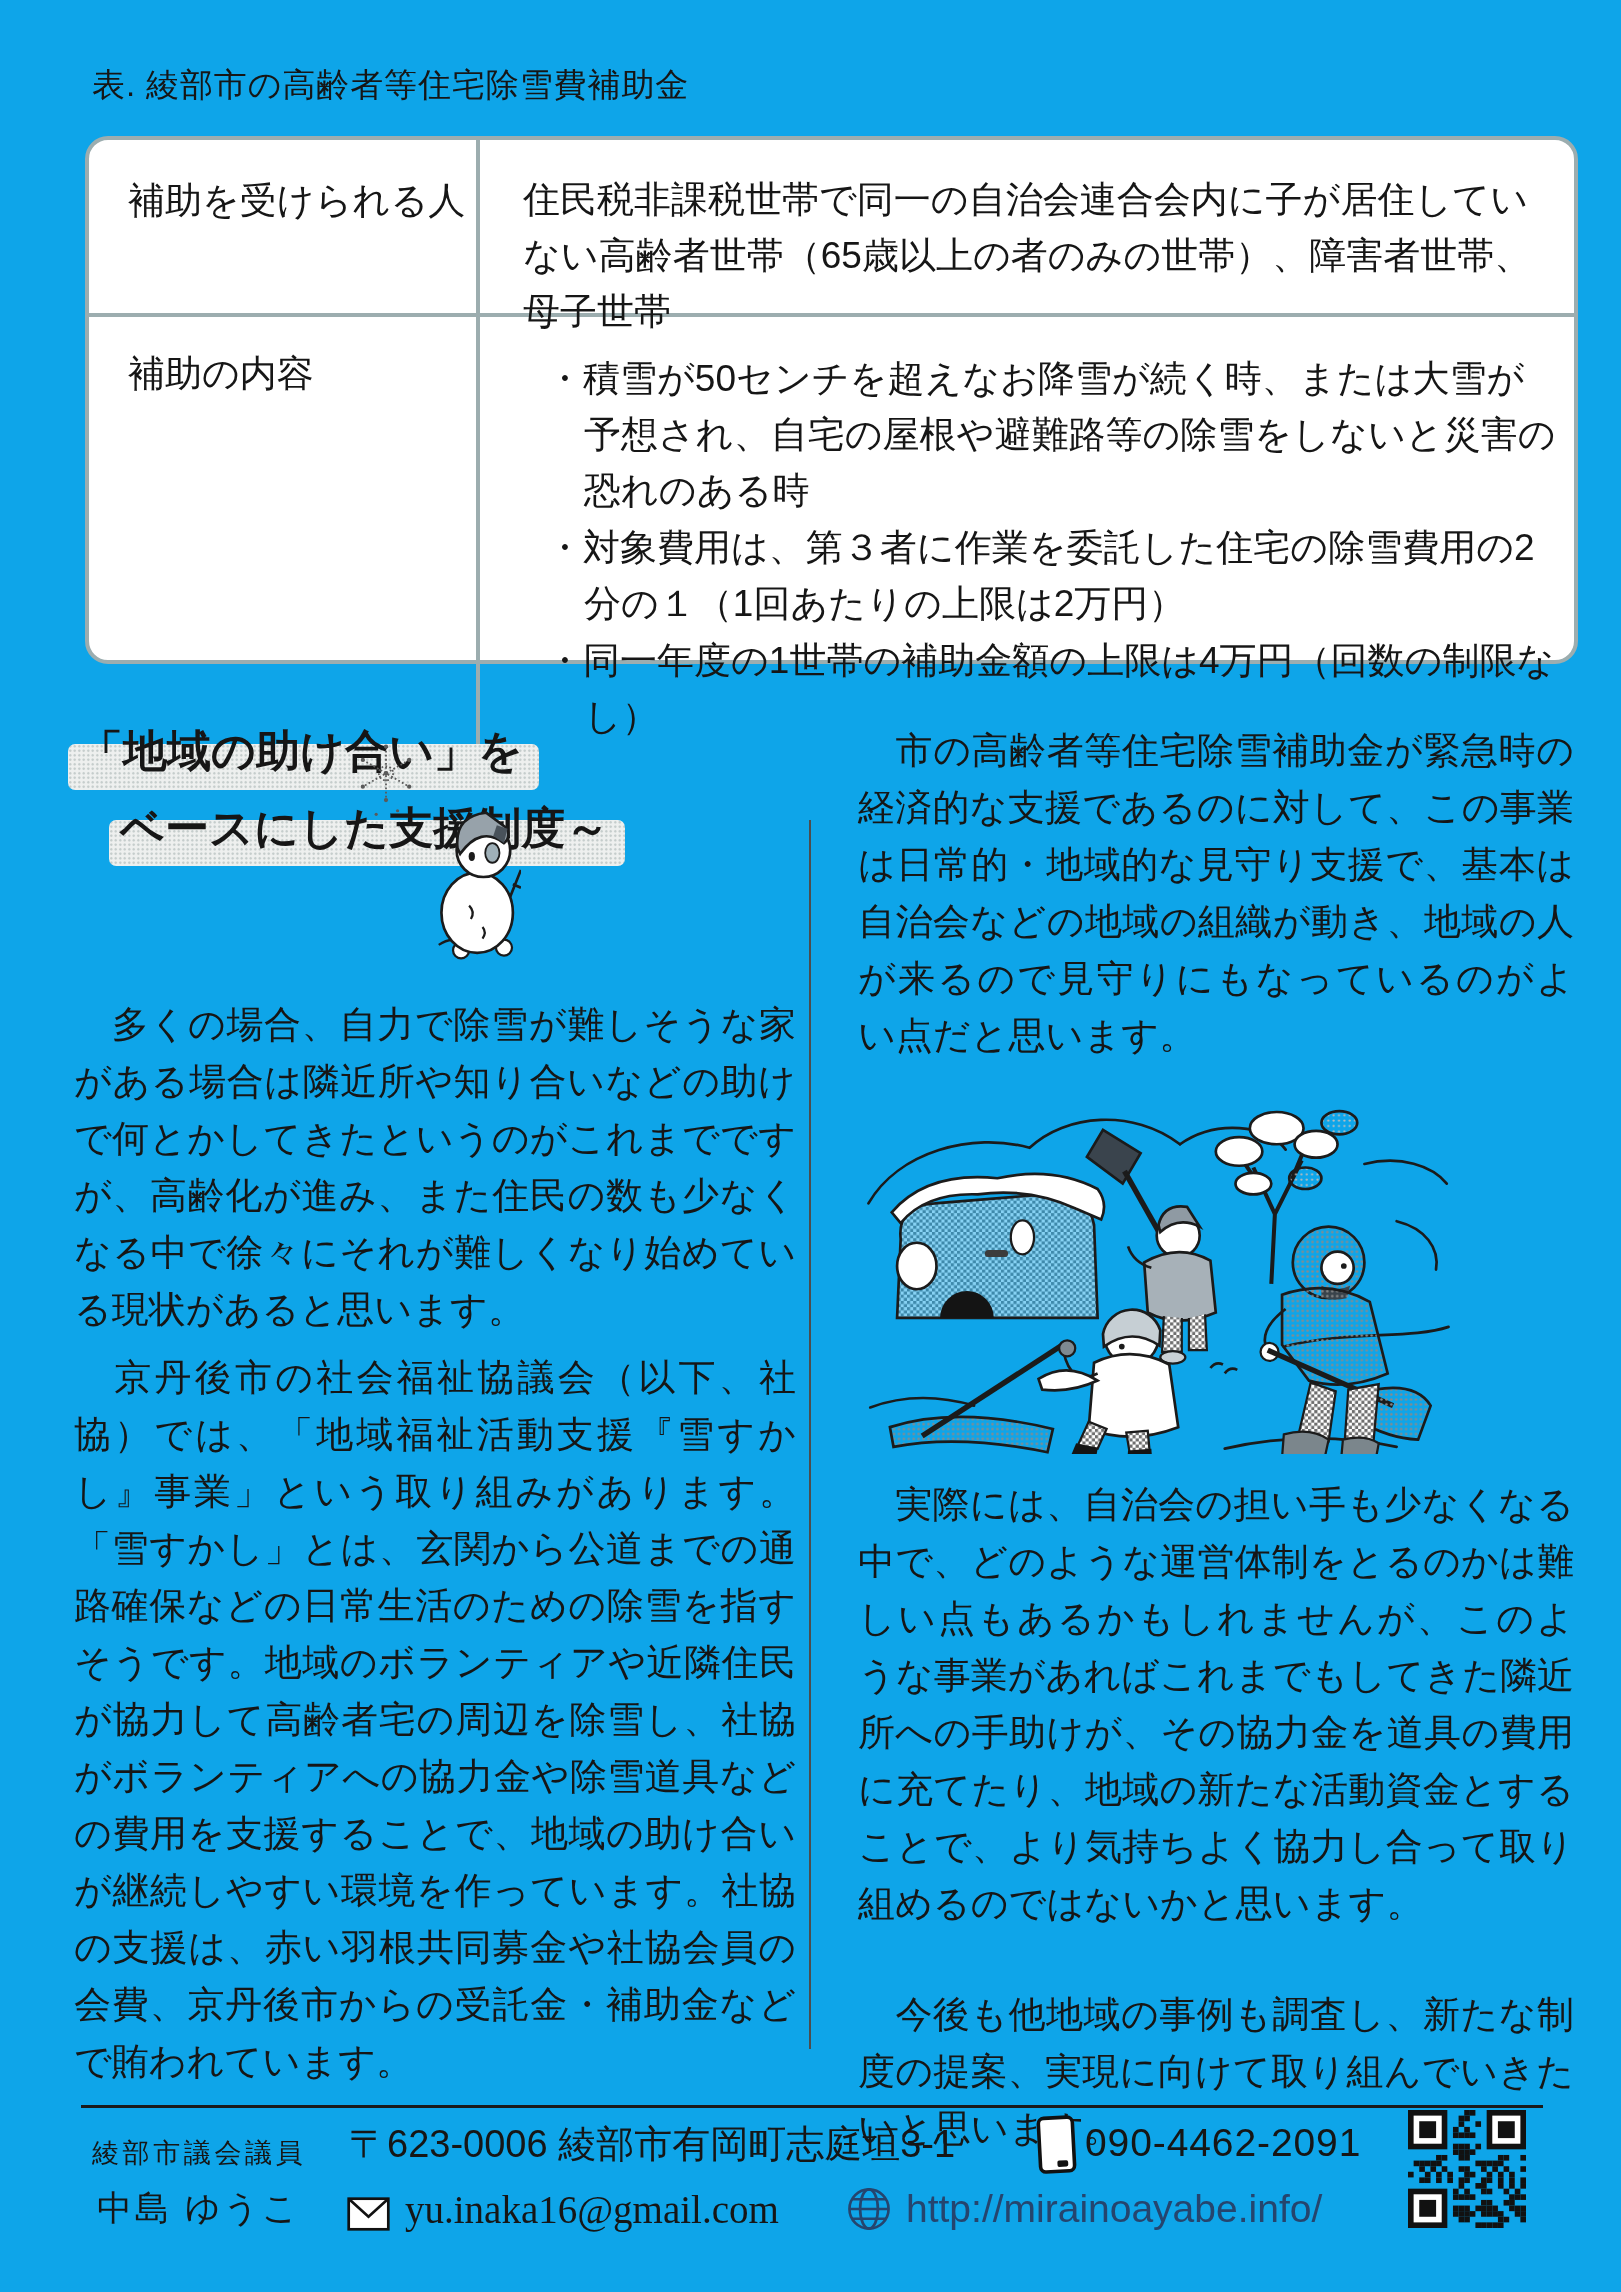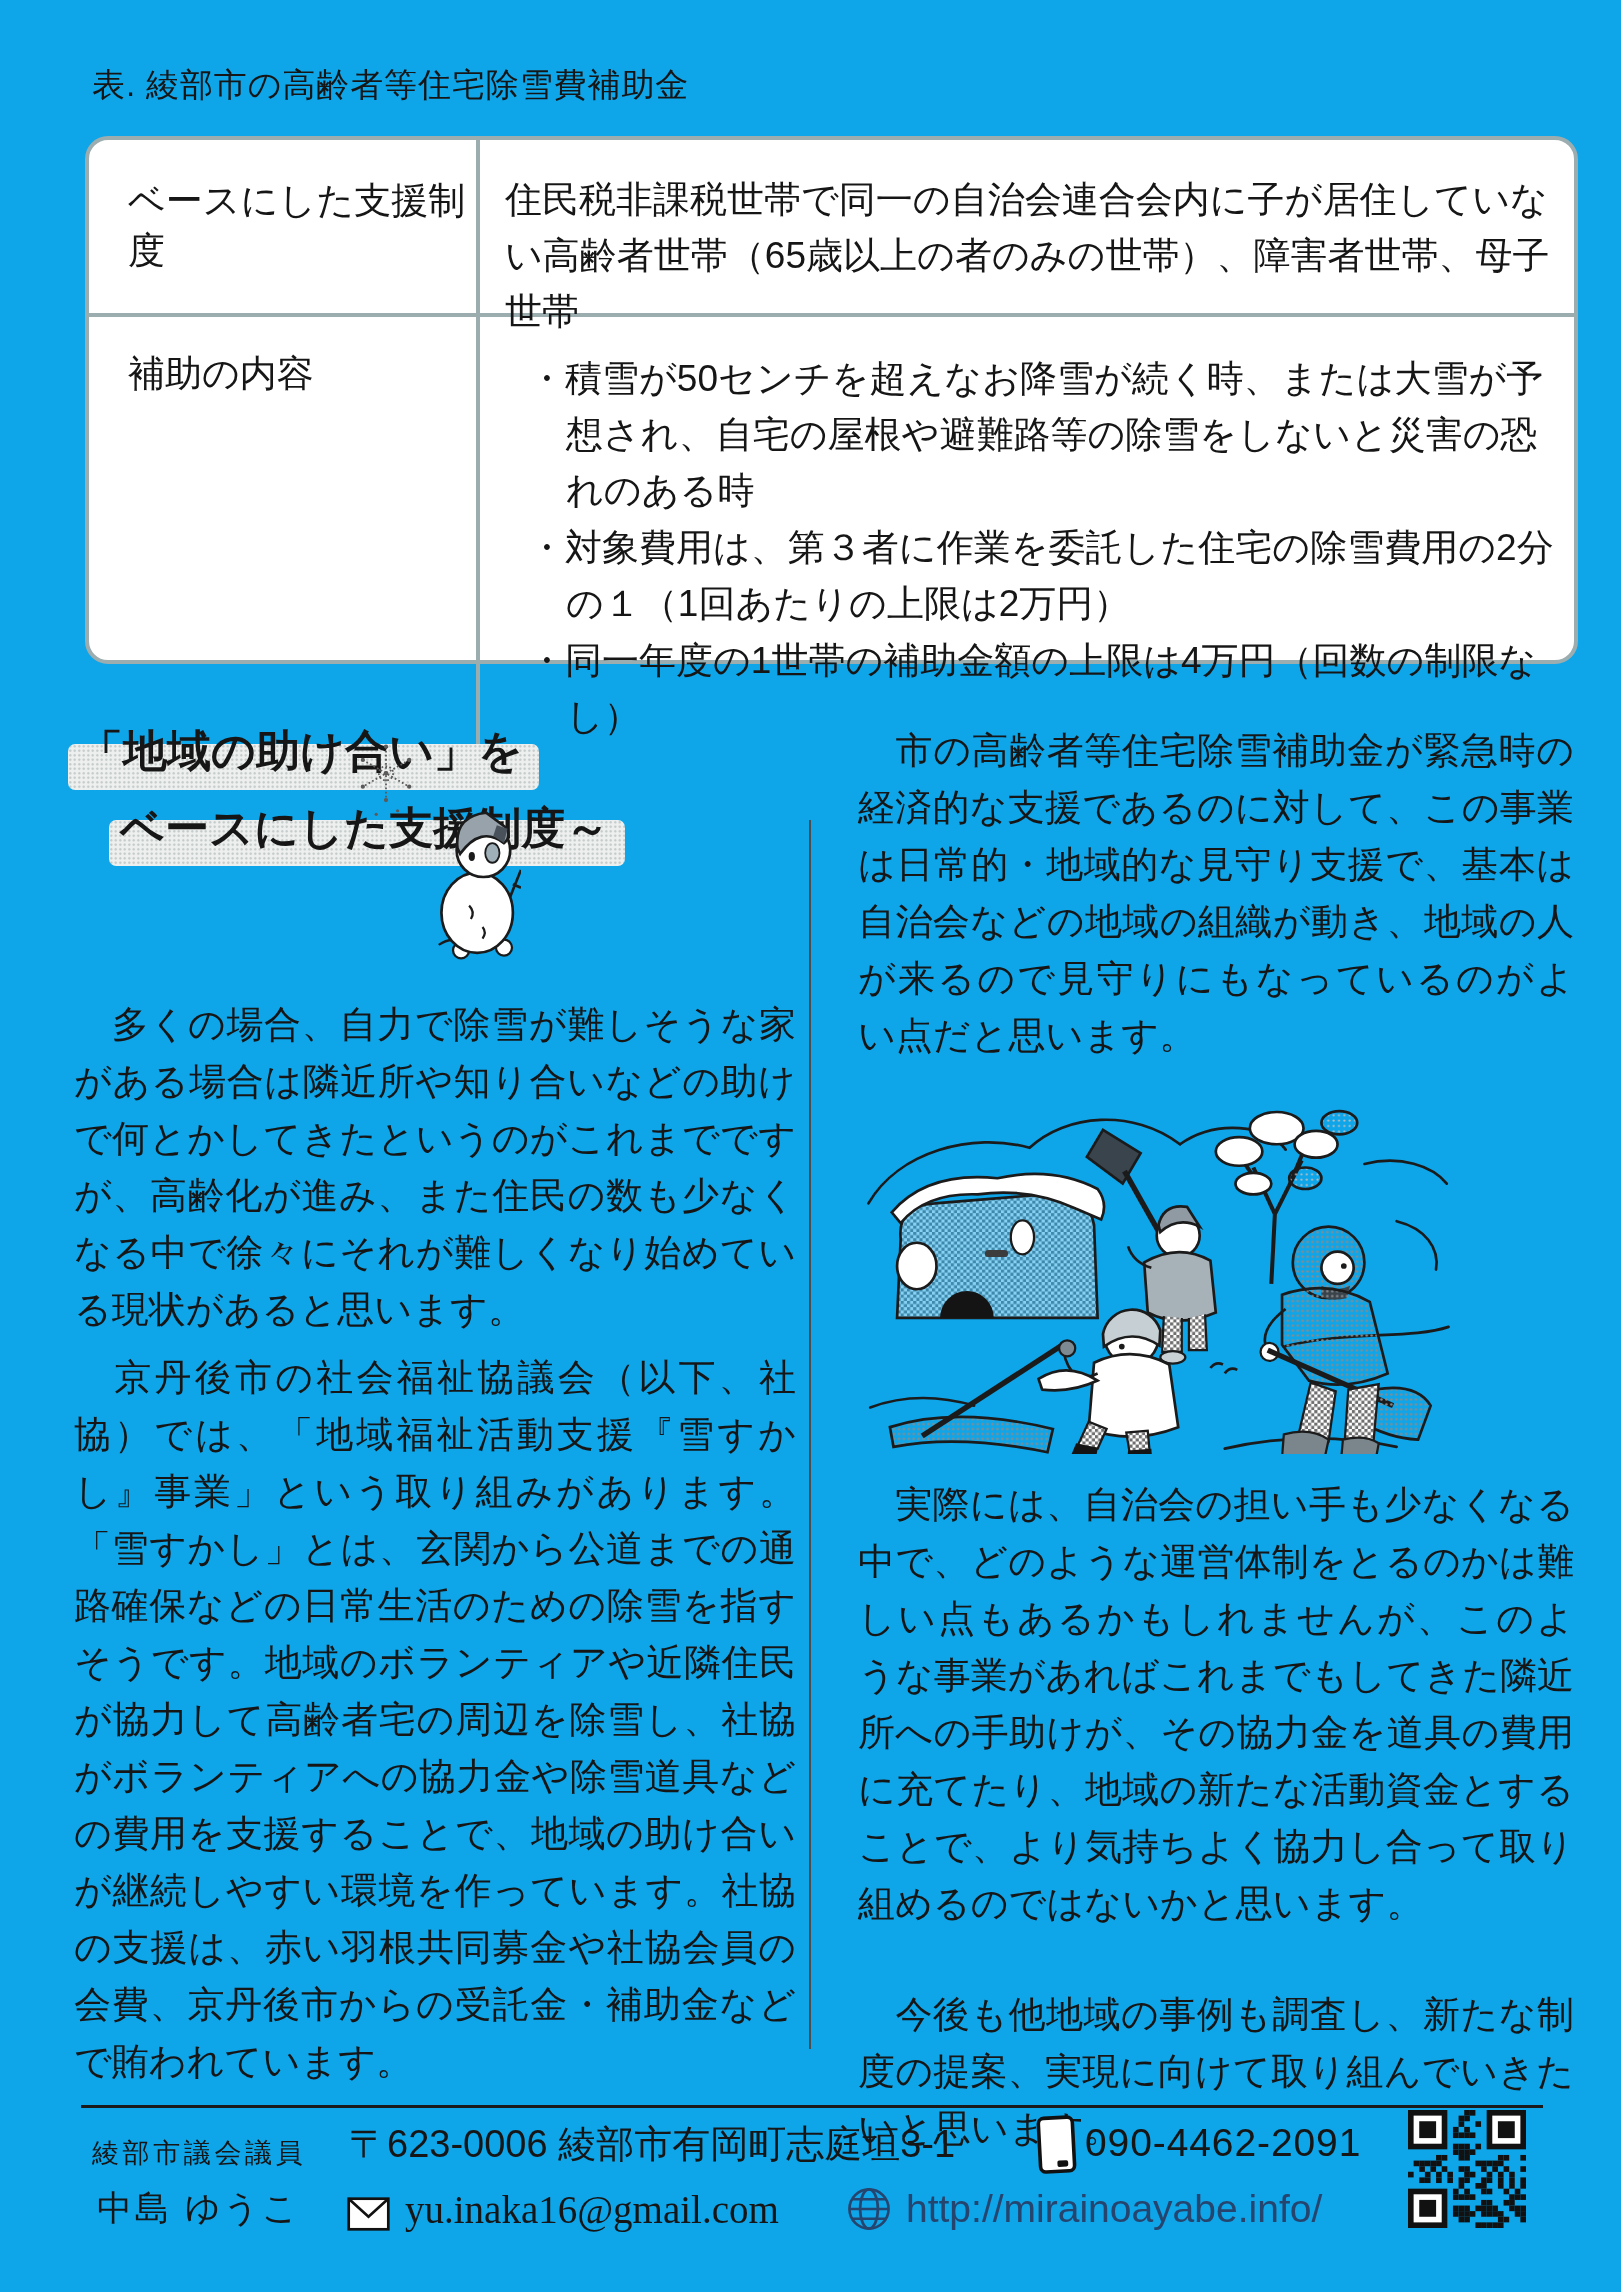--- a/index.html
+++ b/index.html
@@ -16,21 +16,21 @@
     display:flex;flex-direction:column;
   }
   .t-row{display:flex;flex:0 0 auto;}
   .t-row1{height:173px;border-bottom:4.5px solid #9cadaf;}
   .t-row2{flex:1 1 auto;}
   .t-label{
     flex:0 0 391px;border-right:4.5px solid #9cadaf;box-sizing:border-box;
     padding:36px 9px 0 39px;font-size:37px;
   }
   .t-row2 .t-label{padding-top:32px;}
-  .t-content{flex:1 1 auto;padding:32px 18px 0 25px;font-size:37px;line-height:56px;}
+  .t-content{flex:1 1 auto;padding:32px 18px 0 25px;font-size:37px;line-height:56px;margin-left:18px;}
   .t-row2 .t-content{padding-top:34px;padding-left:48px;}
   .bullet-item{padding-left:38px;text-indent:-38px;margin:0 0 0.9px 0;}
   
   .col-divider{position:absolute;left:809px;top:820px;width:1.8px;height:1229px;background:#4d4d4d;}
   
   .heading-block{position:absolute;left:79px;top:722px;width:716px;font-weight:bold;font-size:44px;line-height:57px;}
   .hd{display:block;margin:0 0 19.7px 0;}
   .hd-indent{margin-left:41px;}
   .hl{position:relative;display:inline-block;z-index:0;}
   .hl::before{
@@ -62,21 +62,21 @@
 </style>
 </head>
 <body>
 
 <div class="page">
 
   <div class="caption">表. 綾部市の高齢者等住宅除雪費補助金</div>
 
   <div class="info-table">
     <div class="t-row t-row1">
-      <div class="t-label">ベースにした支援制度</div>
+      <div class="t-label">補助を受けられる人</div>
       <div class="t-content">住民税非課税世帯で同一の自治会連合会内に子が居住していない高齢者世帯（65歳以上の者のみの世帯）、障害者世帯、母子世帯</div>
     </div>
     <div class="t-row t-row2">
       <div class="t-label">補助の内容</div>
       <div class="t-content">
         <div class="bullet-item">・積雪が50センチを超えなお降雪が続く時、または大雪が予想され、自宅の屋根や避難路等の除雪をしないと災害の恐れのある時</div>
         <div class="bullet-item">・対象費用は、第３者に作業を委託した住宅の除雪費用の2分の１（1回あたりの上限は2万円）</div>
         <div class="bullet-item">・同一年度の1世帯の補助金額の上限は4万円（回数の制限なし）</div>
       </div>
     </div>

